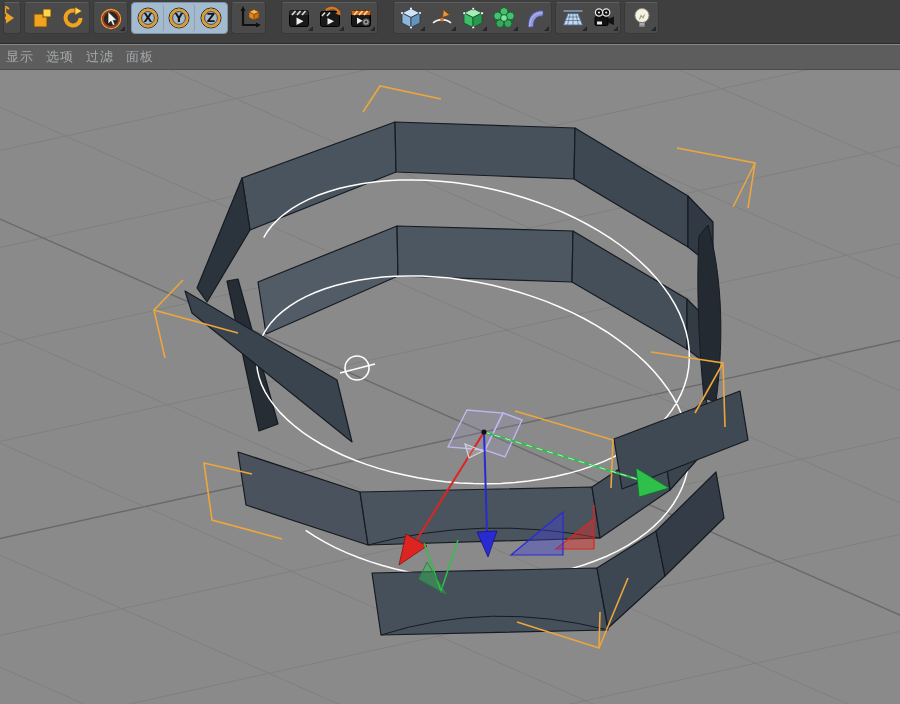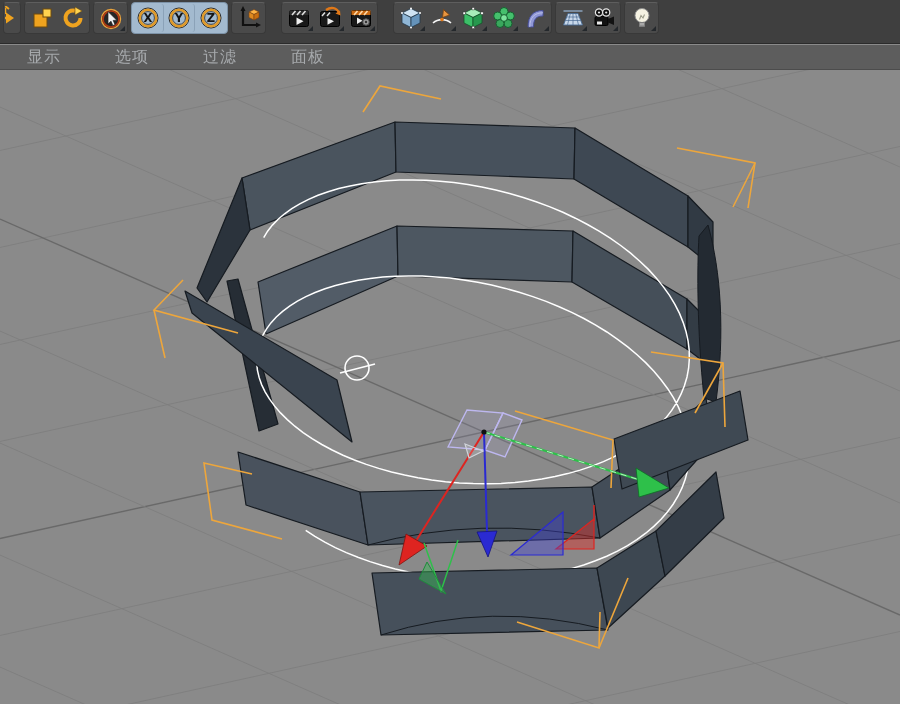--- a/index.html
+++ b/index.html
@@ -22,21 +22,21 @@
   .tb-btn.partial { width:14px; overflow:hidden; justify-content:flex-start; }
   .tb-btn.partial svg { margin-left:-12px; }
   .tb-btn.flyout::after { content:''; position:absolute; right:1px; bottom:1px;
       border-left:5px solid transparent; border-bottom:5px solid #24282c; }
   .tb-gap { width:12px; }
 
   
   #menubar { position:absolute; left:0; top:45px; width:900px; height:25px;
              background:#5d5d5d; border-bottom:1px solid #4c4c4c;
              display:flex; align-items:center; }
-  .menu-item { color:#a6a9ac; font-size:16px; padding:0 27px; cursor:default; letter-spacing:1px; }
+  .menu-item { color:#a6a9ac; font-size:13px; padding:0 6px; cursor:default; letter-spacing:1px; }
 
   
   #viewport { position:absolute; left:0; top:70px; width:900px; height:634px; }
   svg text { user-select:none; }
 </style>
 </head>
 <body>
 
 <div id="app">
 

